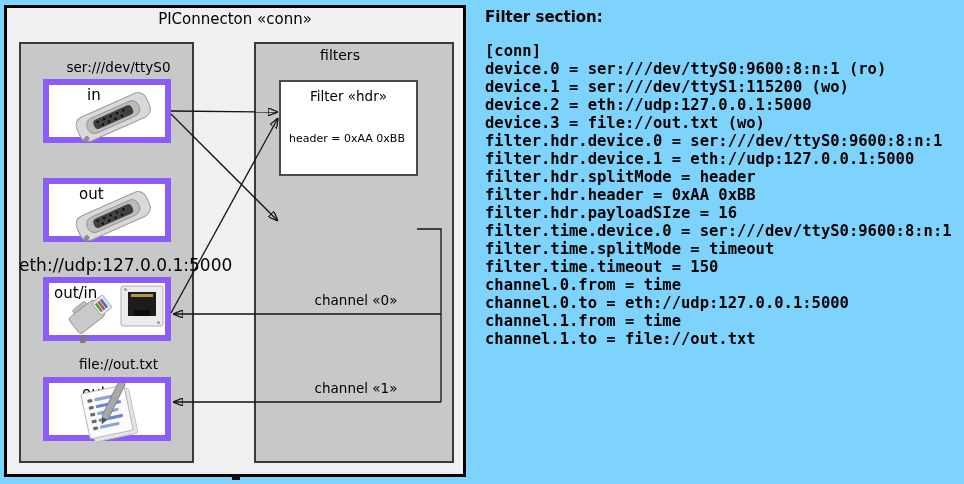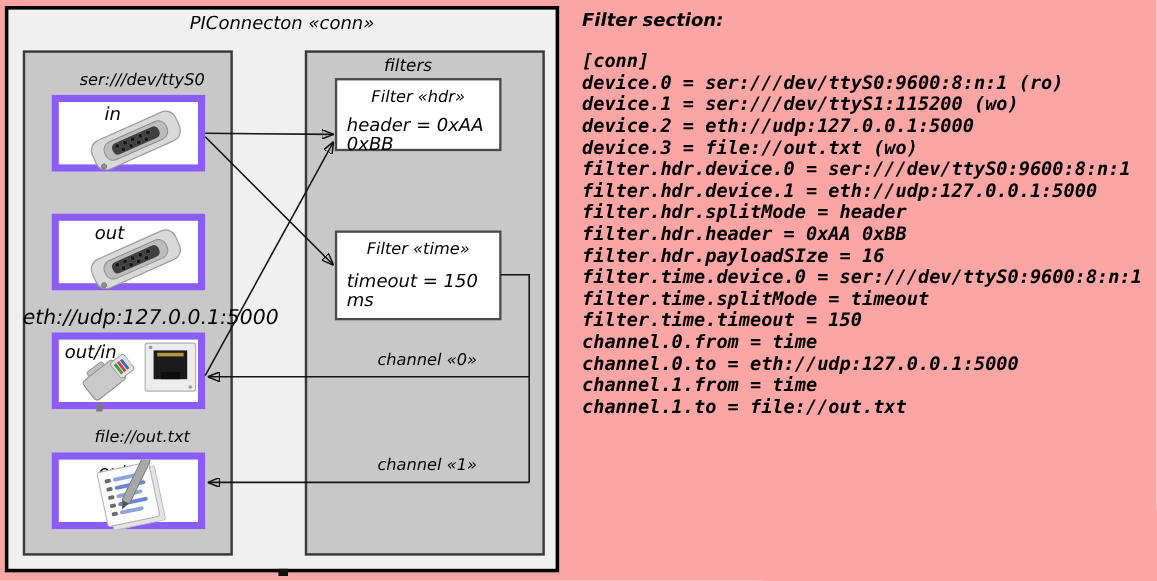--- a/index.html
+++ b/index.html
@@ -1,17 +1,17 @@
 <!DOCTYPE html>
 <html><head>
 <meta charset="utf-8">
 <style>
   html,body { margin:0; padding:0; background:#fff; }
   body { width:964px; height:484px; font-family:"DejaVu Sans", sans-serif; color:#000; }
-  .stage { position:relative; width:964px; height:484px; background:#fca5a5; overflow:hidden;font-style:italic; }
+  .stage { position:relative; width:964px; height:484px; background:#7dd3fc; overflow:hidden; }
 
   
   .outer-box { position:absolute; left:4px; top:5px; width:462px; height:472px;
                background:#f0f0f0; border:3px solid #000; box-sizing:border-box; }
   .diagram-title { position:absolute; left:4px; top:10px; width:462px; text-align:center;
                    font-size:15px; line-height:18px; }
   .panel { position:absolute; background:#c8c8c8; border:2px solid #3a3a3a; box-sizing:border-box; }
   #devices-panel { left:19px; top:42px; width:175px; height:421px; }
   #filters-panel { left:254px; top:42px; width:200px; height:421px; }
   .filters-title { position:absolute; left:254px; top:47px; width:172px; text-align:center;
@@ -22,24 +22,24 @@
                   font-size:13.5px; line-height:17px; }
   .device-label.small { font-size:17px;text-align:center; }
   .device-box { position:absolute; left:43px; width:128px; height:64px; background:#fff;
                 border:6px solid #8b5cf6; box-sizing:border-box; }
   .port-label { position:absolute; font-size:15px; line-height:17px; top:2px; }
   .dev-icon { position:absolute; left:0; top:0; width:124px; height:60px; }
 
   
   .filter-box { position:absolute; left:279px; width:139px; background:#fff;
                 border:2px solid #4a4a4a; box-sizing:border-box; }
-  #filter-hdr { top:65px; height:61px; }
+  #filter-hdr { top:80px; height:96px; }
   #filter-time { top:192px; height:75px; }
   .filter-title { text-align:center; font-size:13.5px; margin-top:6px; }
-  .filter-attrs { position:absolute; left:8px; font-size:15px; line-height:16px; }
+  .filter-attrs { position:absolute; left:8px; font-size:11px; line-height:16px;margin-top:20px; }
   #filter-hdr .filter-attrs { top:29px; }
   #filter-time .filter-attrs { top:32px; }
 
   
   .channel-label { position:absolute; left:299px; width:114px; text-align:center; font-size:13.5px; }
   #channel-0-label { top:292px; }
   #channel-1-label { top:380px; }
 
   
   .arrows { position:absolute; left:0; top:0; width:964px; height:484px; pointer-events:none; }
@@ -159,26 +159,20 @@
       <use href="#notepad-icon-def"></use>
     </svg>
   </div>
 
   <div class="filter-box" id="filter-hdr">
     <div class="filter-title">Filter «hdr»</div>
     <div class="filter-attrs">
       <div>header = 0xAA 0xBB</div>
     </div>
   </div>
-  <div class="filter-box" id="filter-time">
-    <div class="filter-title">Filter «time»</div>
-    <div class="filter-attrs">
-      <div>timeout = 150 ms</div>
-    </div>
-  </div>
 
   <div class="channel-label" id="channel-0-label">channel «0»</div>
   <div class="channel-label" id="channel-1-label">channel «1»</div>
 
   <svg class="arrows" viewBox="0 0 964 484">
     <defs>
       <marker id="arrowhead" markerWidth="10" markerHeight="8" refX="10" refY="4" orient="auto" markerUnits="userSpaceOnUse">
         <path d="M0,0 L10,4 L0,8 z" fill="#141414" stroke="none"></path>
       </marker>
     </defs>

